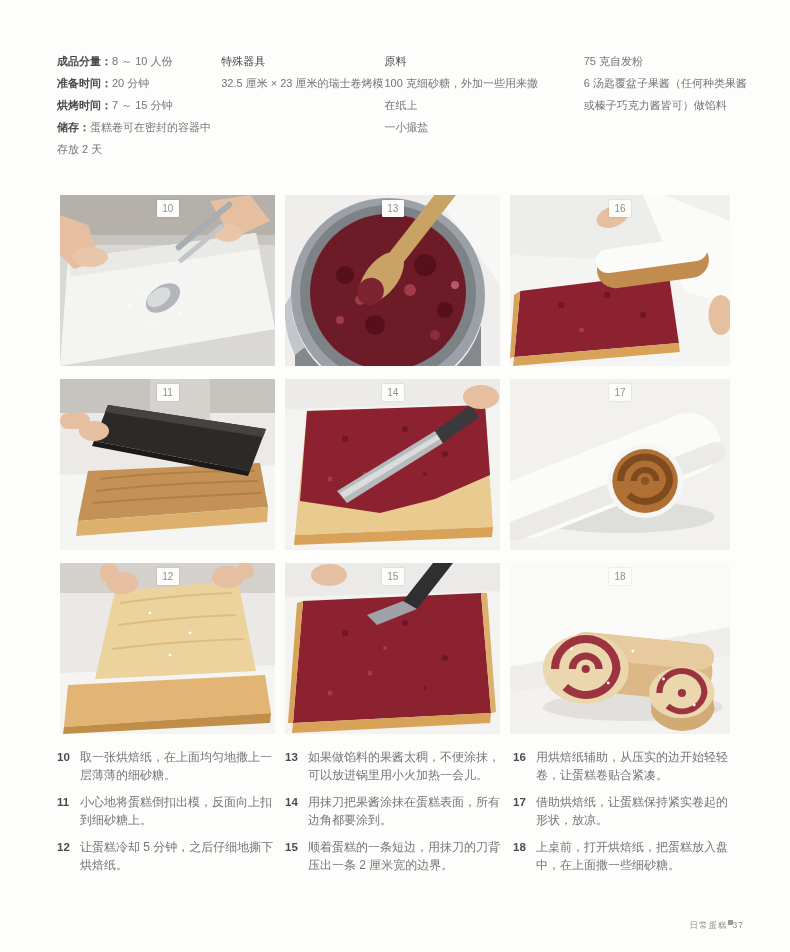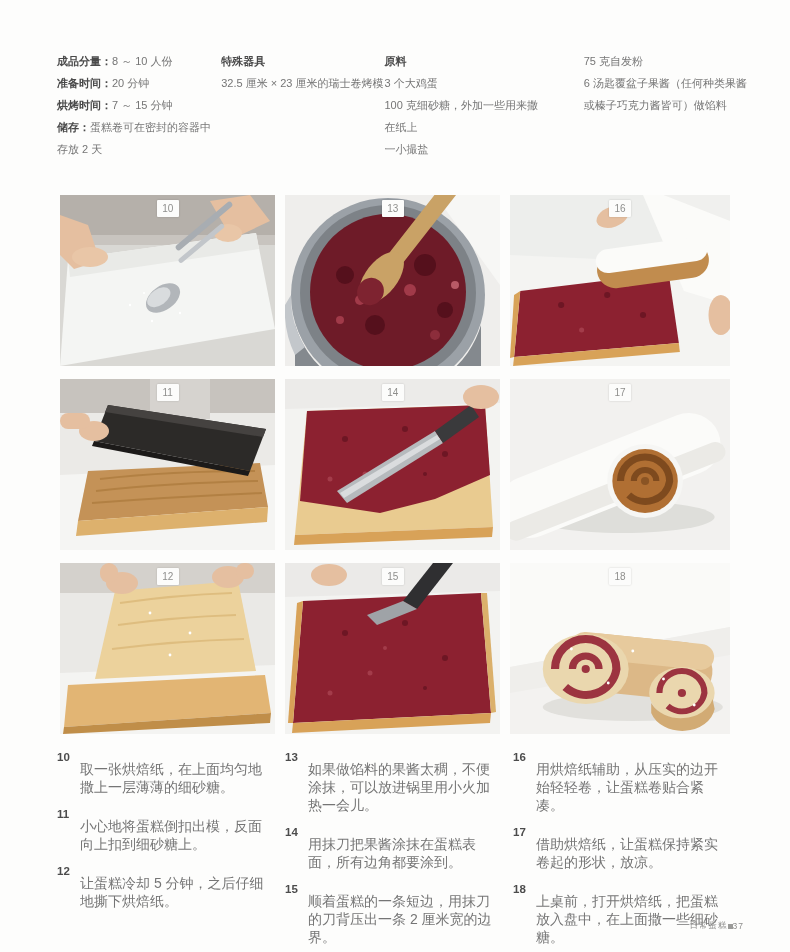--- a/index.html
+++ b/index.html
@@ -11,21 +11,21 @@
   .page{position:absolute;inset:0;padding-left:19px;}
 
   
   .info-section{position:absolute;left:57px;top:50px;width:690px;display:flex;}
   .info-col{font-size:11px;line-height:22px;}
   .info-col.c1{width:171px;}
   .info-col.c2{width:170px;}
   .info-col.c3{width:170px;}
   .info-col.c4{width:170px;margin-left:36px;}
   .info-label{font-weight:bold;color:#4a4a4a;}
-  .info-title{font-weight:bold;color:#4a4a4a;}
+  .info-title{font-weight:normal;color:#4a4a4a;}
   .info-line{color:#757575;}
 
   
   .photo-grid{
     position:absolute;left:60px;top:195px;width:670px;
     display:grid;grid-template-columns:215px 215px 220px;
     grid-auto-rows:171px;gap:13px 10px;
   }
   .photo{position:relative;overflow:hidden;background:#ececea;}
   .photo svg{display:block;width:100%;height:100%;}
@@ -33,25 +33,25 @@
     position:absolute;top:5px;left:45%;min-width:14px;text-align:center;
     background:#fcfcfb;color:#8f8f8d;font-size:10px;line-height:15px;
     padding:1px 4px;border-radius:1px;box-shadow:0 0 2px rgba(0,0,0,.18);
   }
 
   
   .steps-section{position:absolute;left:57px;top:748px;width:690px;display:flex;gap:10px;}
   .steps-col{width:218px;}
   .step{display:flex;margin-bottom:9px;}
   .step-num{flex:none;width:23px;font-weight:bold;color:#4c4c4c;font-size:11.5px;line-height:18px;}
-  .step-text{font-size:14px;line-height:18px;color:#757575;margin-top:12px;}
+  .step-text{font-size:12px;line-height:18px;color:#757575;}
 
   
   .footer{
-    position:absolute;top:920px;right:46px;display:flex;align-items:center;gap:0;
+    position:absolute;top:920px;right:46px;display:flex;align-items:flex-start;gap:0;
     font-size:8.5px;color:#8e8e8c;letter-spacing:1px;
   }
   .footer .sq{width:5px;height:5px;background:#9a9a98;display:inline-block;}
 </style>
 </head>
 <body>
 
 <div class="page">
 
   <header class="info-section">
@@ -60,21 +60,20 @@
       <div class="info-line"><span class="info-label">准备时间：</span><span>20 分钟</span></div>
       <div class="info-line"><span class="info-label">烘烤时间：</span><span>7 ～ 15 分钟</span></div>
       <div class="info-line"><span class="info-label">储存：</span><span>蛋糕卷可在密封的容器中存放 2 天</span></div>
     </div>
     <div class="info-col c2">
       <div class="info-title">特殊器具</div>
       <div class="info-line">32.5 厘米 × 23 厘米的瑞士卷烤模</div>
     </div>
     <div class="info-col c3">
       <div class="info-title">原料</div>
-      <div class="info-line">3 个大鸡蛋</div>
       <div class="info-line">100 克细砂糖，外加一些用来撒在纸上</div>
       <div class="info-line">一小撮盐</div>
     </div>
     <div class="info-col c4">
       <div class="info-line">75 克自发粉</div>
       <div class="info-line">6 汤匙覆盆子果酱（任何种类果酱或榛子巧克力酱皆可）做馅料</div>
     </div>
   </header>
 
   <section class="photo-grid">

